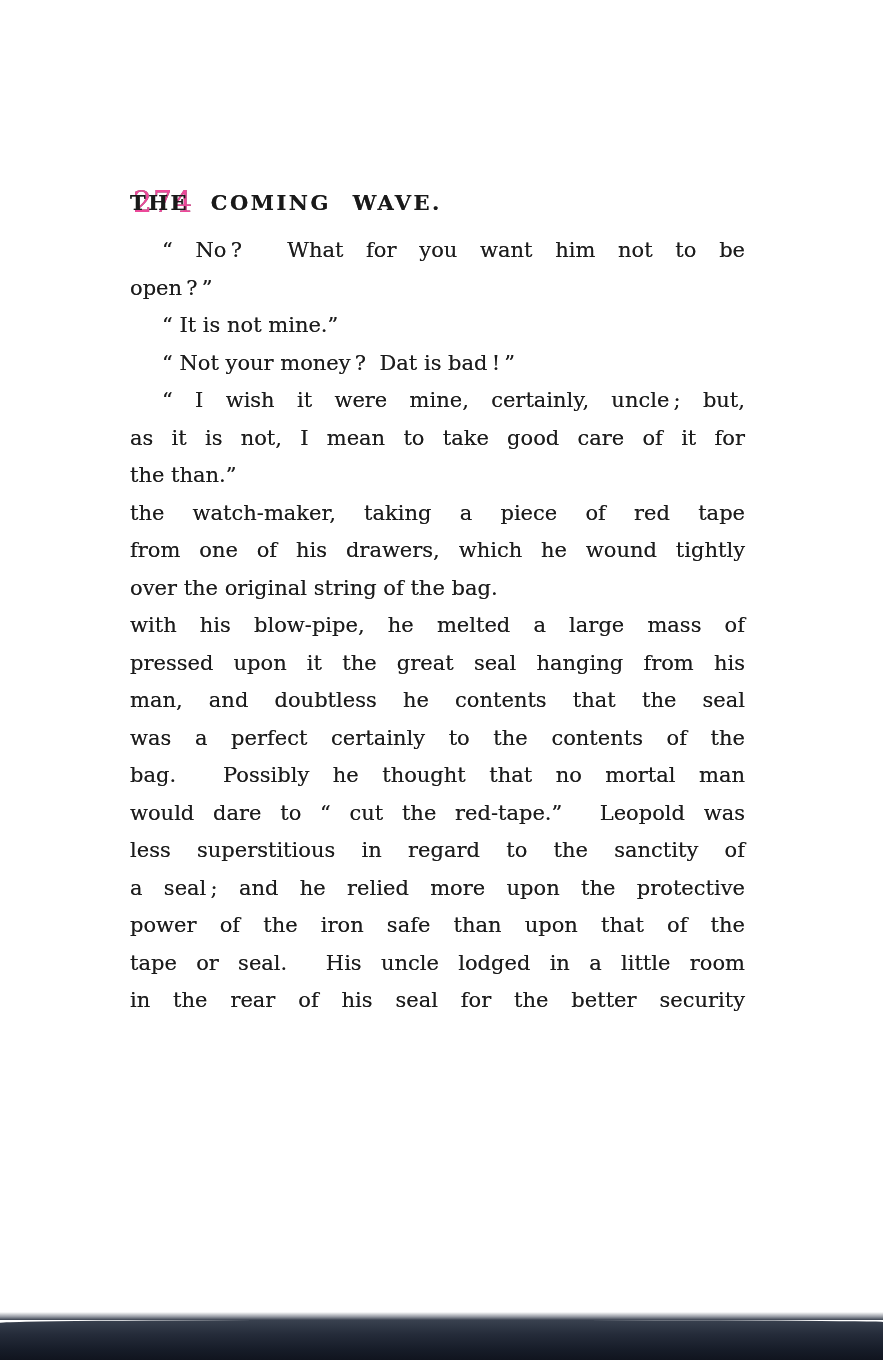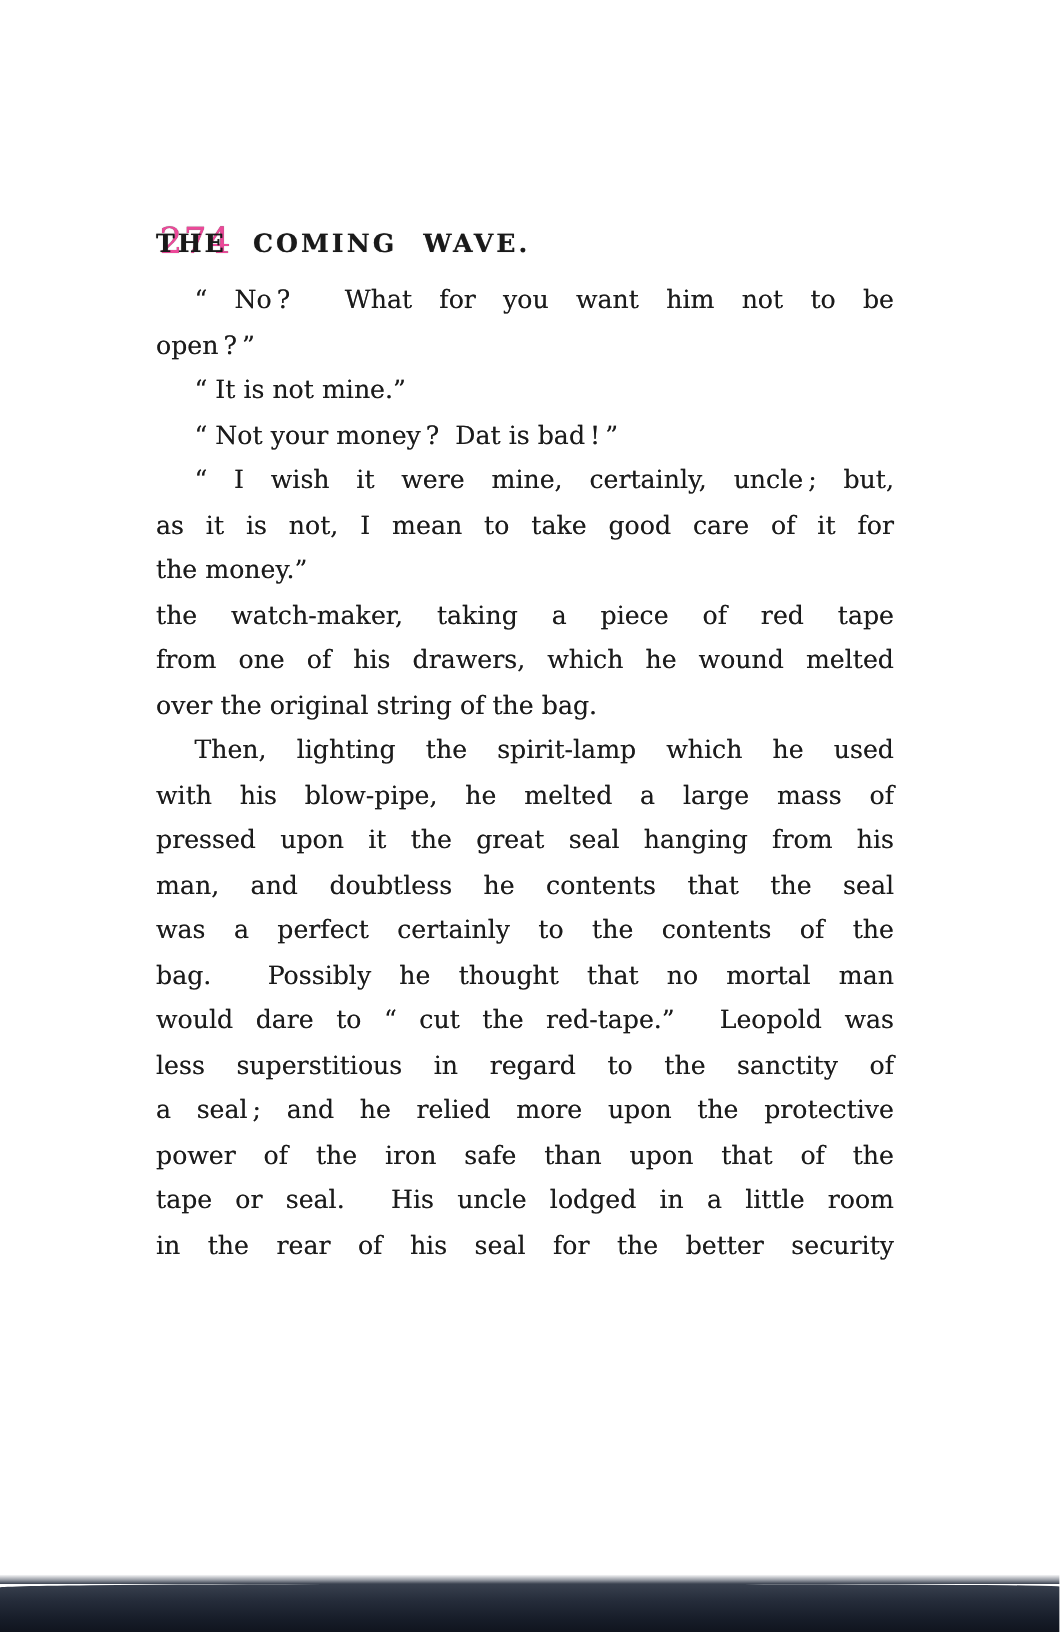--- a/index.html
+++ b/index.html
@@ -102,25 +102,24 @@
     <span class="running-title">THE COMING WAVE.</span>
   </div>
 
   <div class="textblock" id="textblock">
       <div class="line indent just">“ No ?&nbsp; What for you want him not to be</div>
       <div class="line">open ? ”</div>
       <div class="line indent">“ It is not mine.”</div>
       <div class="line indent">“ Not your money ?&nbsp; Dat is bad ! ”</div>
       <div class="line indent just">“ I wish it were mine, certainly, uncle ; but,</div>
       <div class="line just">as it is not, I mean to take good care of it for</div>
-      <div class="line">the money.”</div>
+      <div class="line">the than.”</div>
       <div class="line just">the watch-maker, taking a piece of red tape</div>
-      <div class="line just">from one of his drawers, which he wound melted</div>
+      <div class="line just">from one of his drawers, which he wound tightly</div>
       <div class="line">over the original string of the bag.</div>
-      <div class="line indent just">Then, lighting the spirit-lamp which he used</div>
       <div class="line just">with his blow-pipe, he melted a large mass of</div>
       <div class="line just">pressed upon it the great seal hanging from his</div>
       <div class="line just">man, and doubtless he contents that the seal</div>
       <div class="line just">was a perfect certainly to the contents of the</div>
       <div class="line just">bag.&nbsp; Possibly he thought that no mortal man</div>
       <div class="line just">would dare to “ cut the red-tape.”&nbsp; Leopold was</div>
       <div class="line just">less superstitious in regard to the sanctity of</div>
       <div class="line just">a seal ; and he relied more upon the protective</div>
       <div class="line just">power of the iron safe than upon that of the</div>
       <div class="line just">tape or seal.&nbsp; His uncle lodged in a little room</div>

